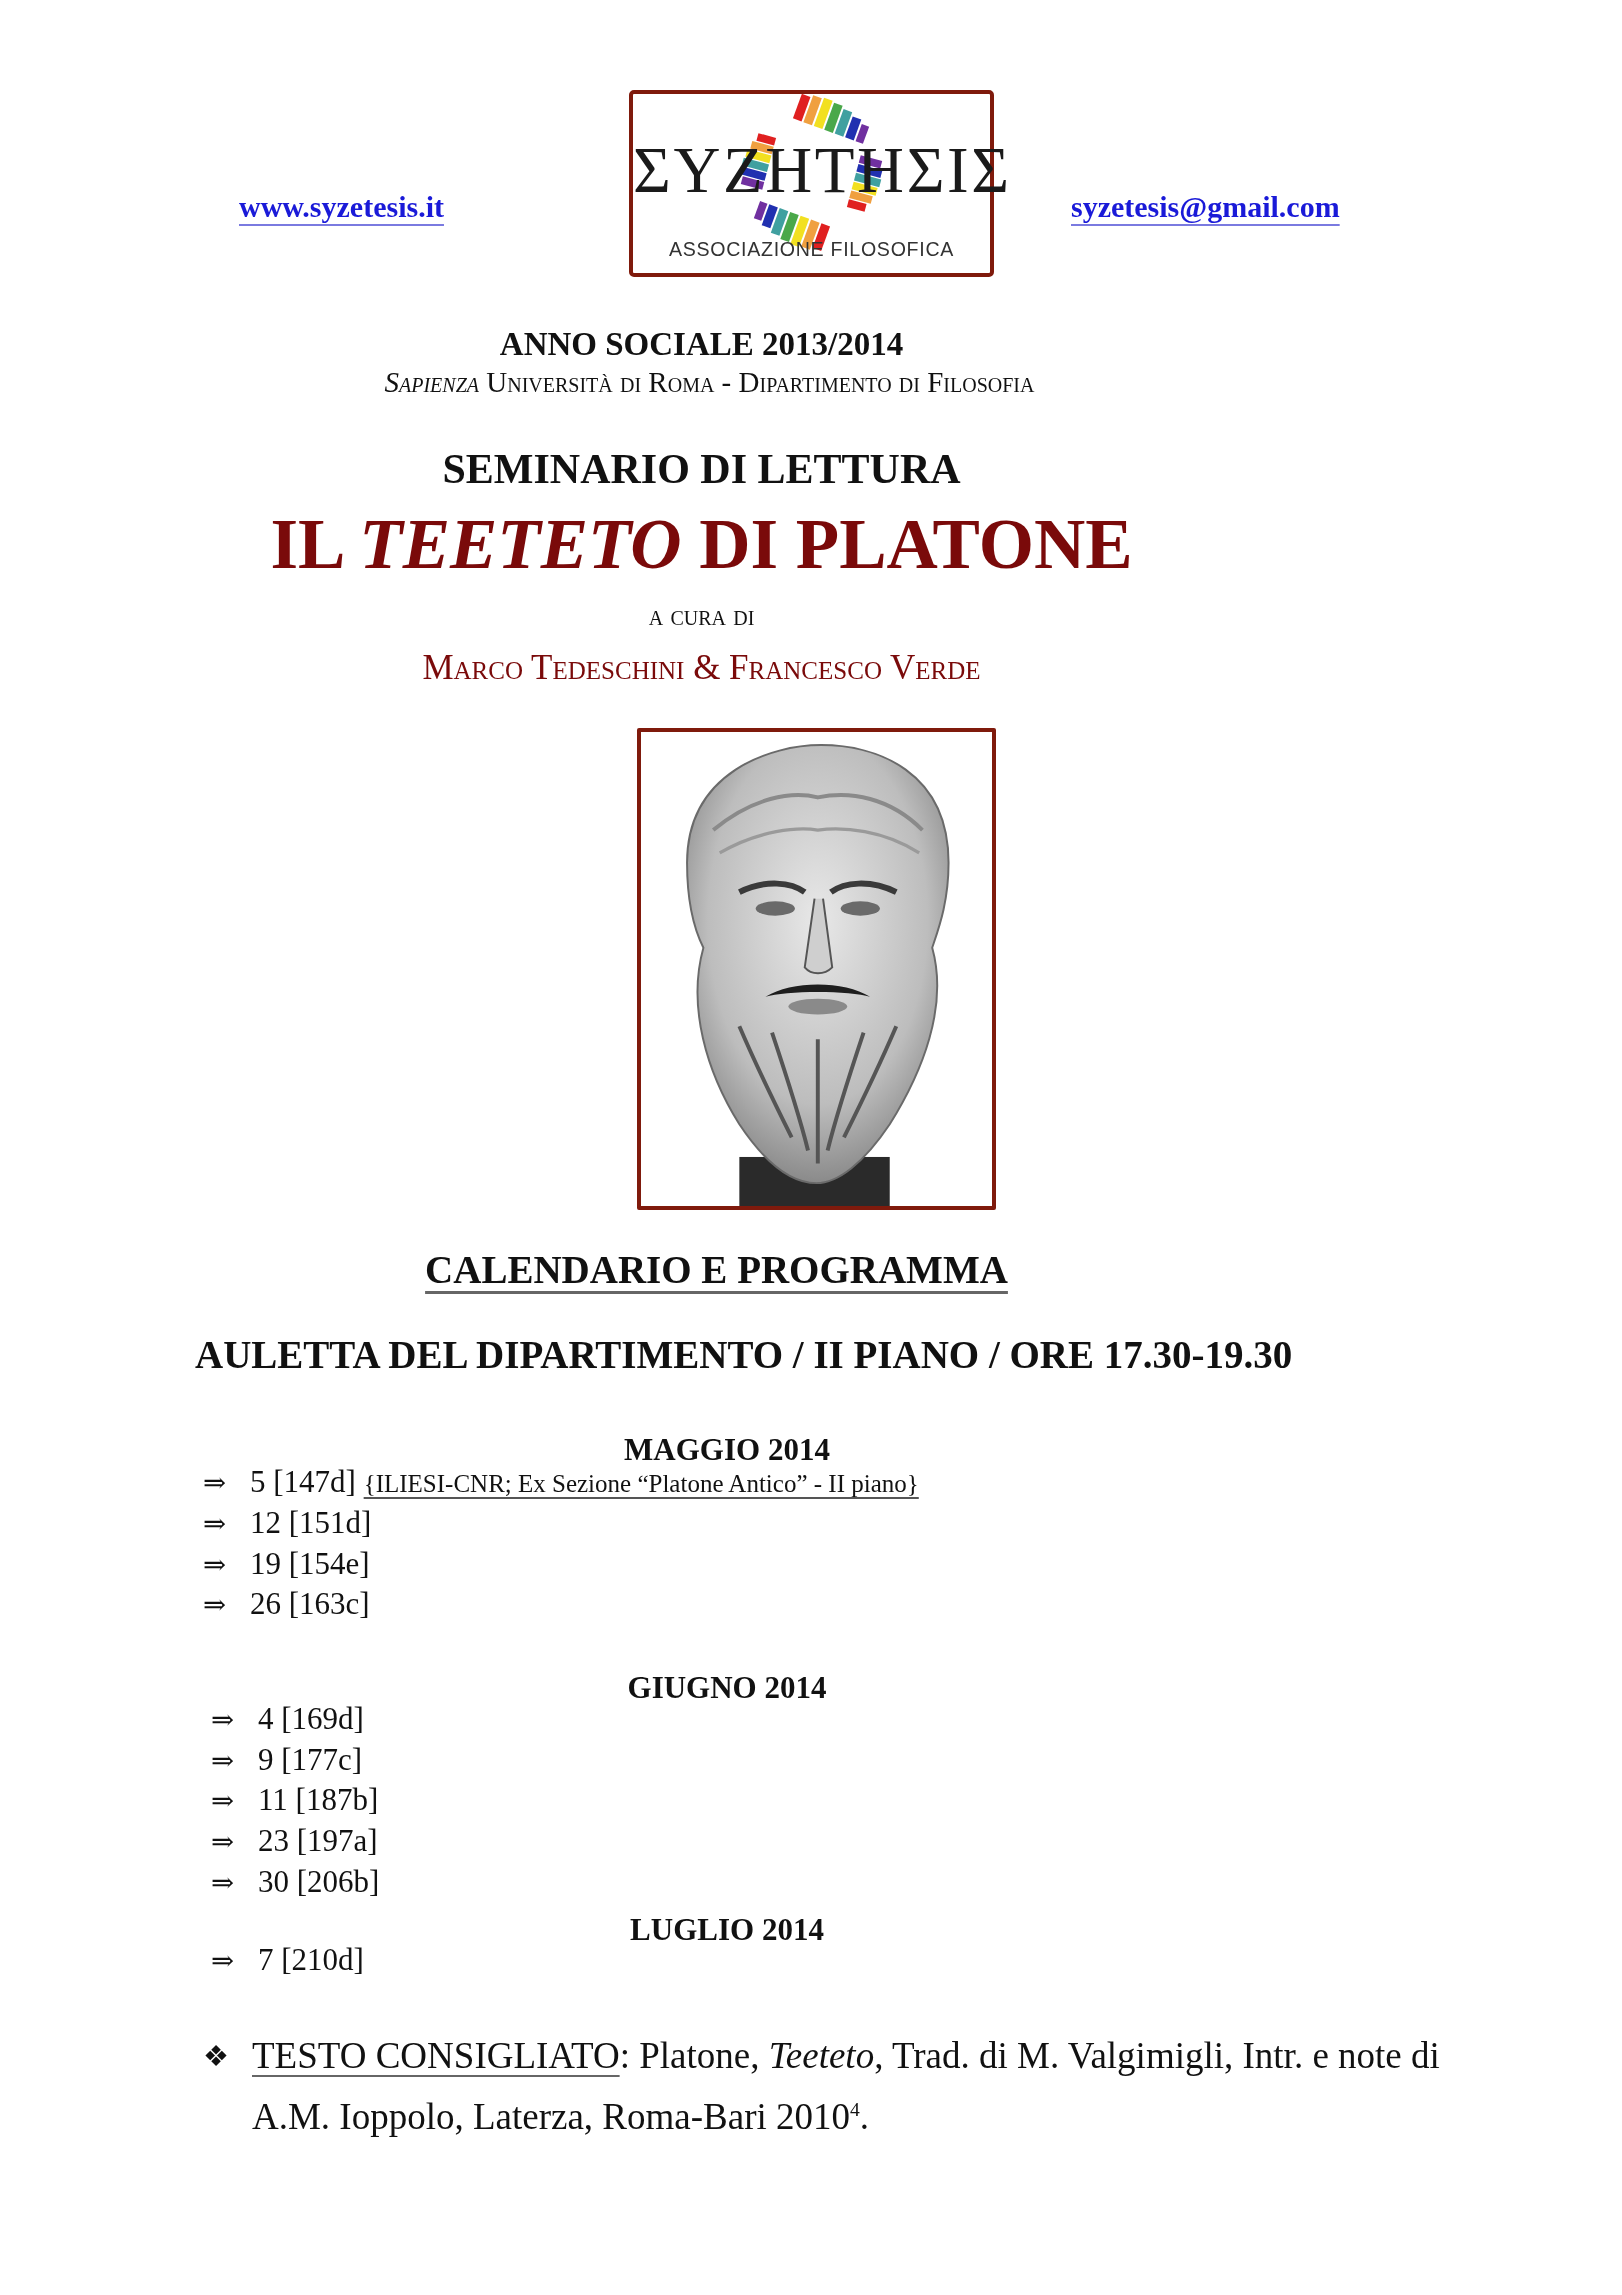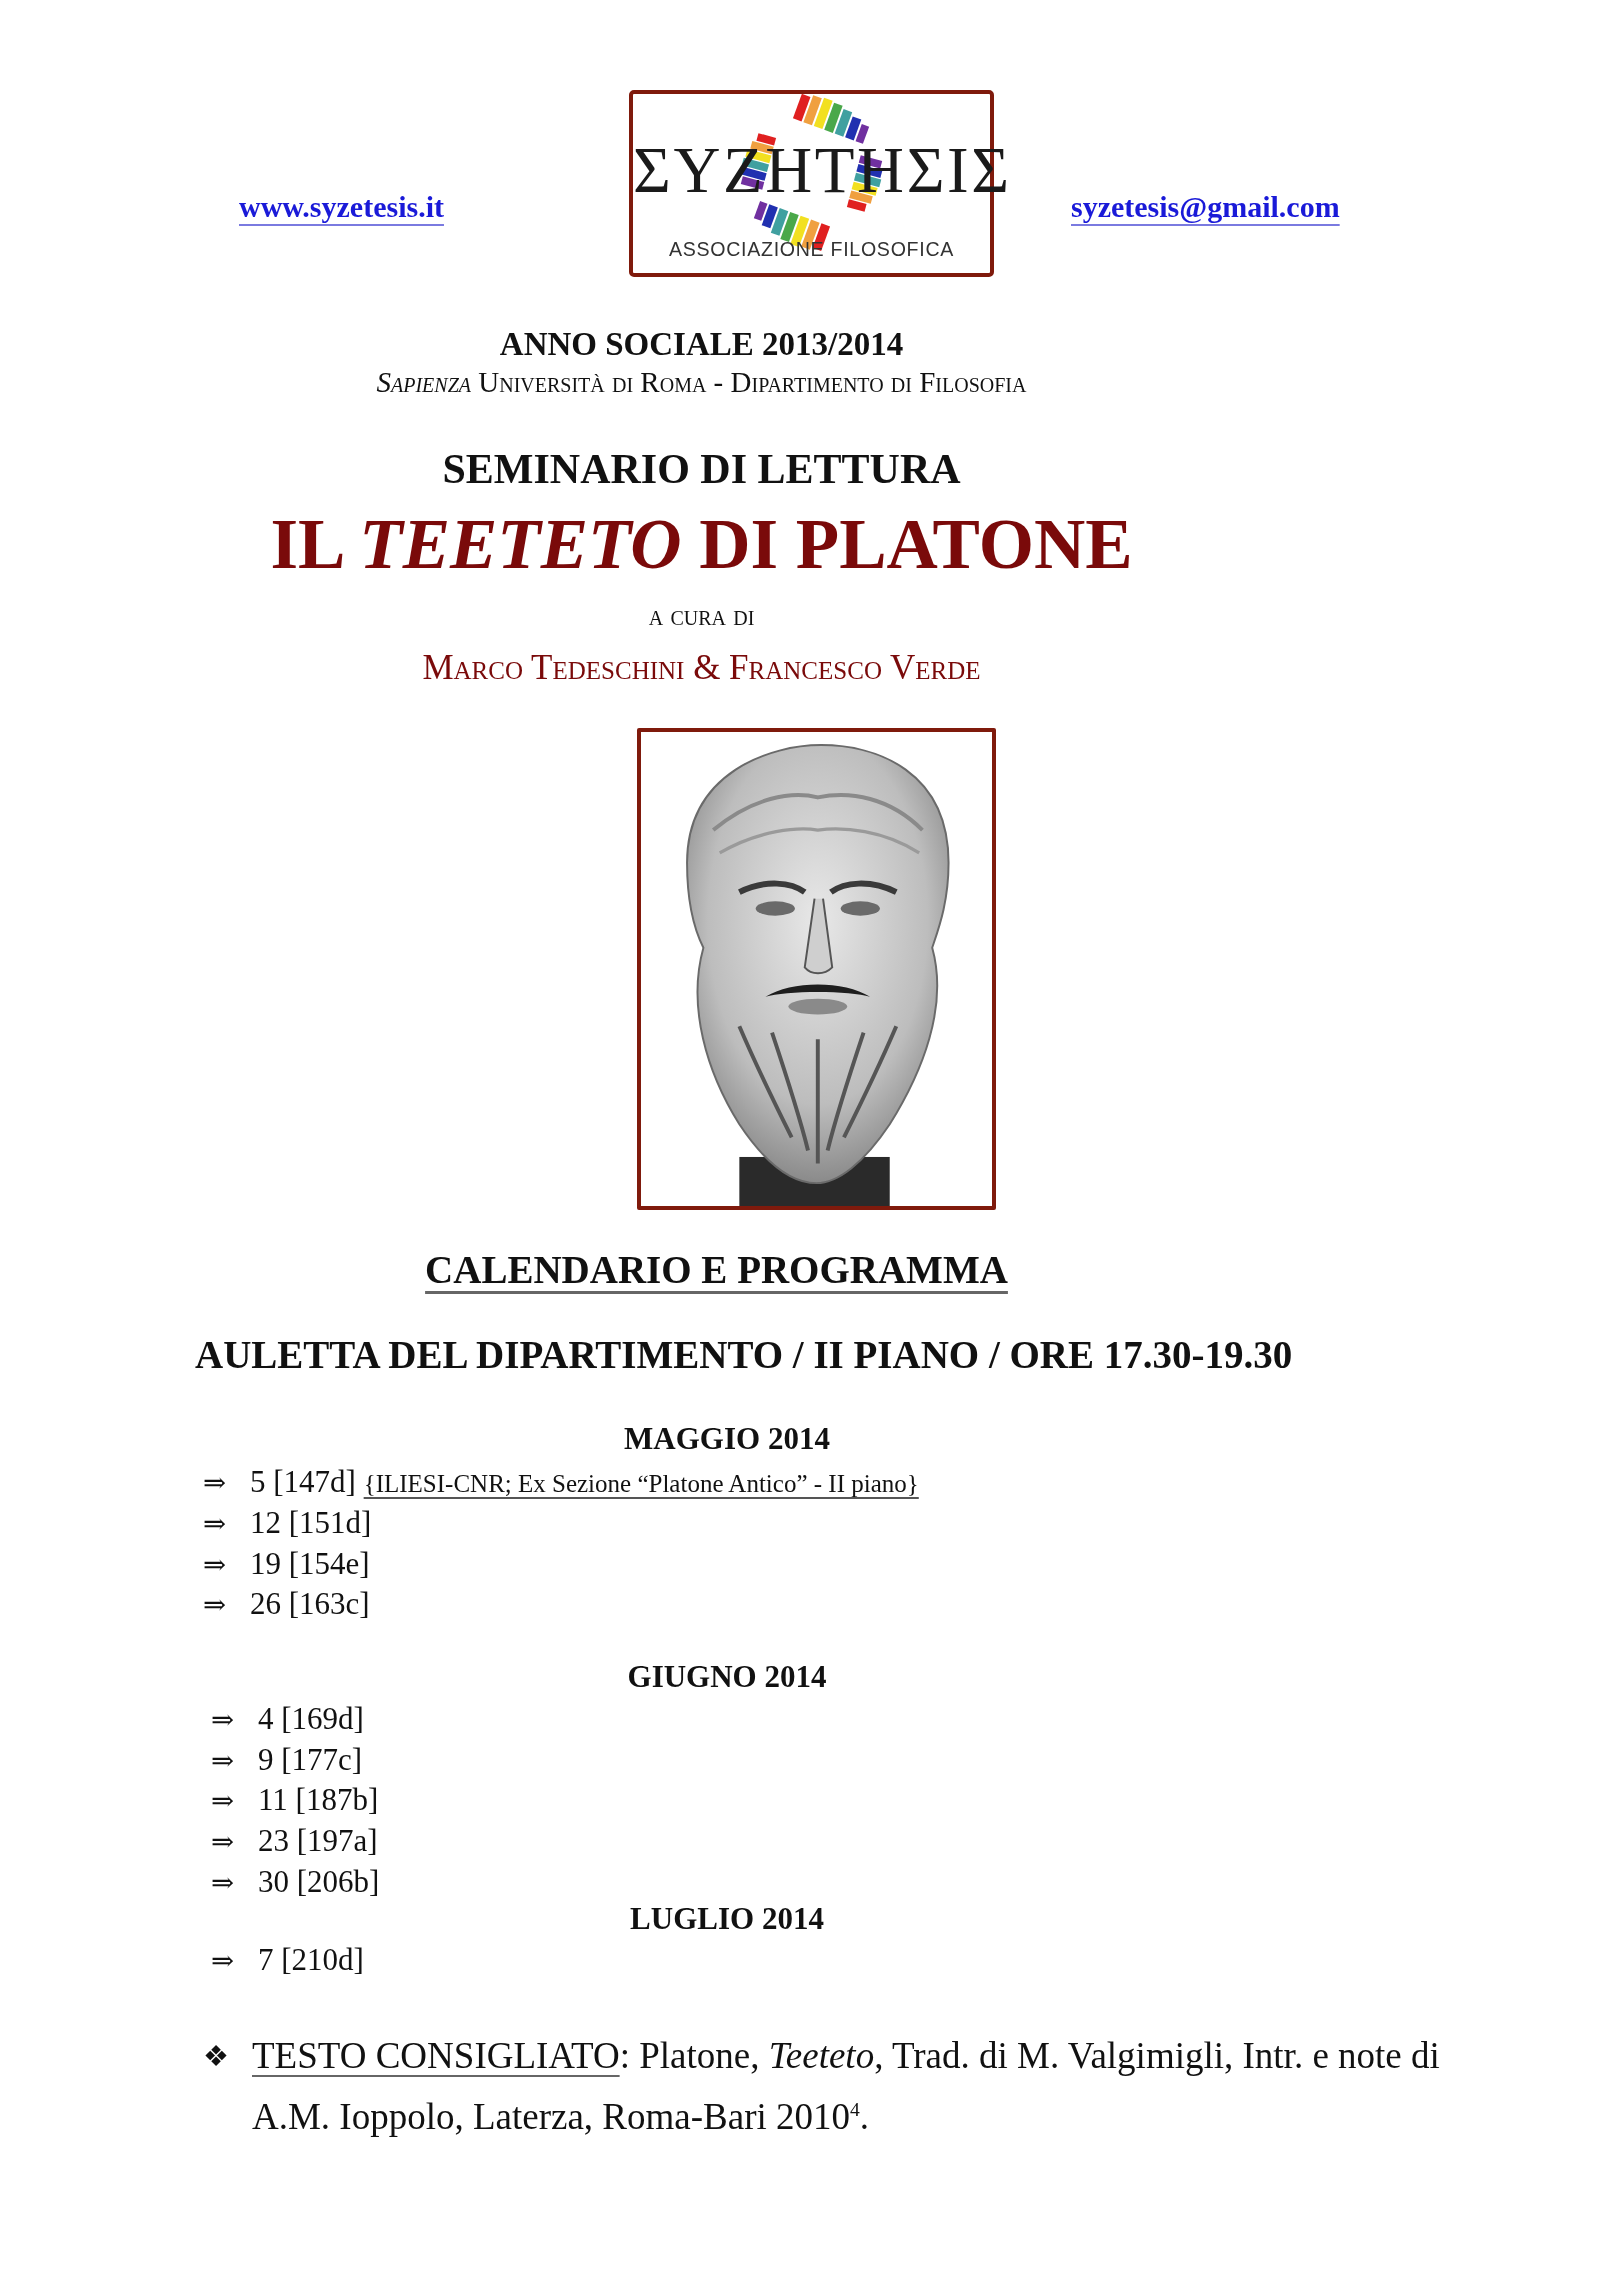--- a/index.html
+++ b/index.html
@@ -12,34 +12,34 @@
   #link-web { left: 239px; top: 190px; }
   #link-mail { left: 1071px; top: 190px; }
   .logo-box { left: 629px; top: 90px; width: 357px; height: 179px; border: 4.6px solid #7f1a0c;
               border-radius: 5px; background: #fff; }
   .logo-title { position: absolute; left: 0; right: 0; top: 39px; text-align: center;
                 font-size: 65px; letter-spacing: 2.6px; color: #1a1a1a; font-family: "Liberation Serif", serif; }
   .logo-sub { position: absolute; left: 0; right: 0; top: 144px; text-align: center;
               font-family: "Liberation Sans", "DejaVu Sans", sans-serif; font-size: 19.6px; color: #333; letter-spacing: 0.7px; }
   .logo-svg { position: absolute; left: 0; top: 0; }
   .h-anno { top: 326px; font-size: 33px; font-weight: bold; }
-  .h-sap { top: 366px; font-size: 29px; font-variant: small-caps; }
+  .h-sap { top: 366px; font-size: 29px; font-variant: small-caps; padding-left: 8px; }
   .h-sap i { font-style: italic; }
   .h-sem { top: 445px; font-size: 42px; font-weight: bold; }
   .h-title { top: 504px; font-size: 71px; font-weight: bold; color: #7a0a0a; }
   .h-title i { font-style: italic; }
   .h-cura { top: 599px; font-size: 29px; font-variant: small-caps; }
   .h-authors { top: 648px; font-size: 35px; font-variant: small-caps; color: #7a0a0a; }
   .portrait { left: 637px; top: 728px; width: 351px; height: 474px; border: 4.6px solid #7f1a0c;
               border-radius: 2px; background: #fff; overflow: hidden; }
   .h-cal { top: 1247px; font-size: 39px; font-weight: bold; padding-left: 15px; }
   .h-cal span { text-decoration: underline; text-decoration-color: #666; text-underline-offset: 7.9px;
                 text-decoration-thickness: 2.6px; }
   .h-aul { top: 1332px; left: 195px; font-size: 39px; font-weight: bold; white-space: nowrap; }
-  .month { font-size: 31px; font-weight: bold; left: 0; width: 1454px; text-align: center; }
+  .month { font-size: 31px; font-weight: bold; left: 0; width: 1454px; text-align: center; margin-top: 11px; }
   .row { font-size: 31px; white-space: nowrap; }
   .row .arr { display: inline-block; width: 47px; font-size: 27.5px; }
   .row .note { font-size: 25px; text-decoration: underline; text-decoration-color: #555; text-underline-offset: 5.2px; }
   .biblio { left: 203px; top: 2029px; width: 1283px; font-size: 37px; line-height: 54px; }
   .biblio .bullet { position: absolute; left: 0; top: 0; font-size: 29px; }
   .biblio .text { margin-left: 49px; display: block; }
   .biblio .lbl { text-decoration: underline; text-decoration-color: #666; text-underline-offset: 6.5px; text-decoration-thickness: 2px; }
   .biblio sup { font-size: 19.6px; }
 </style>
 </head>

